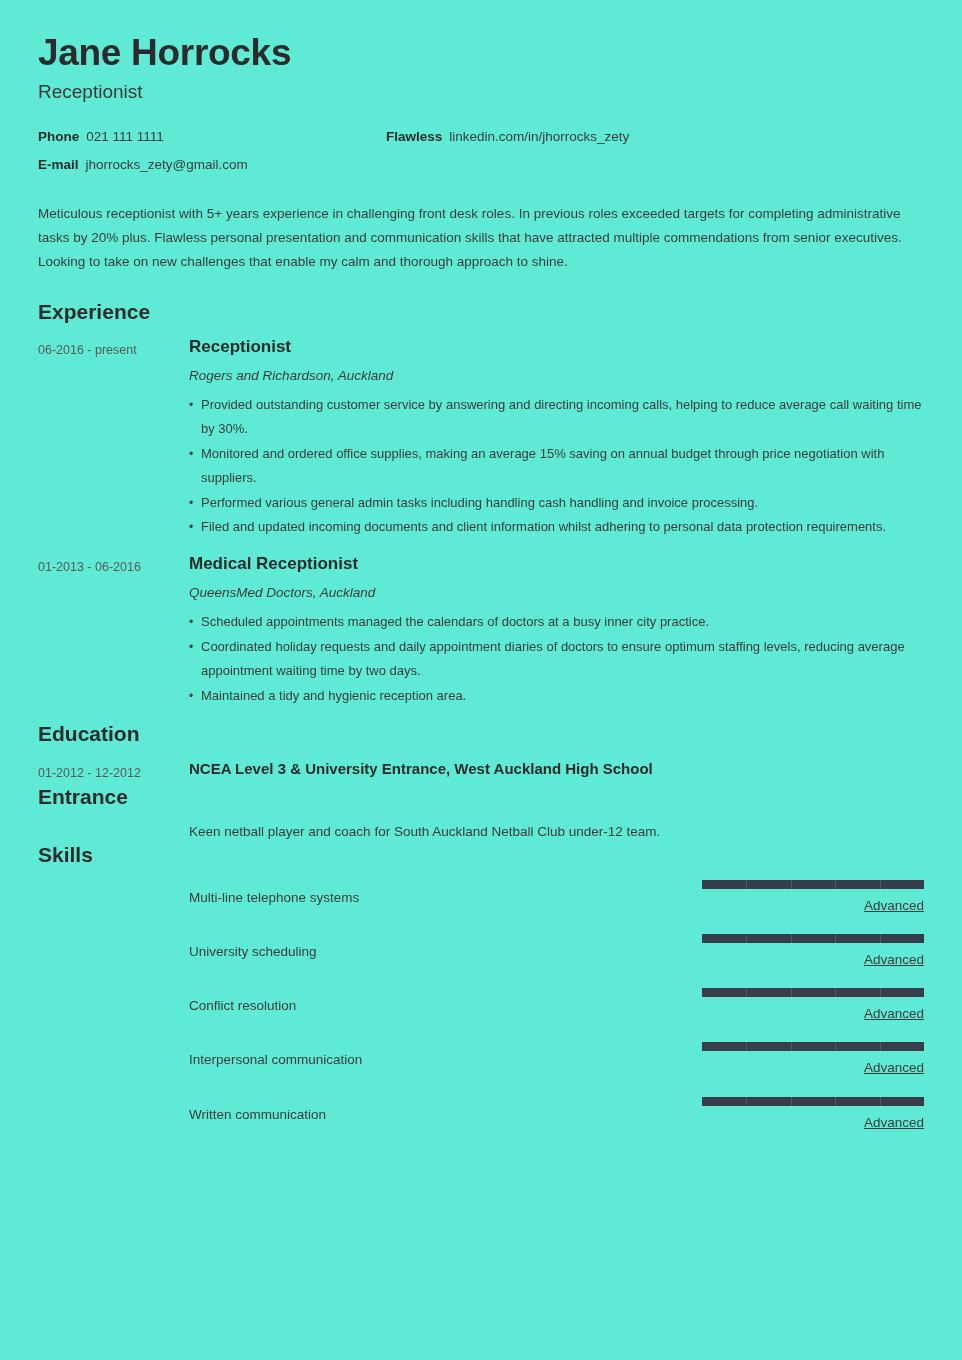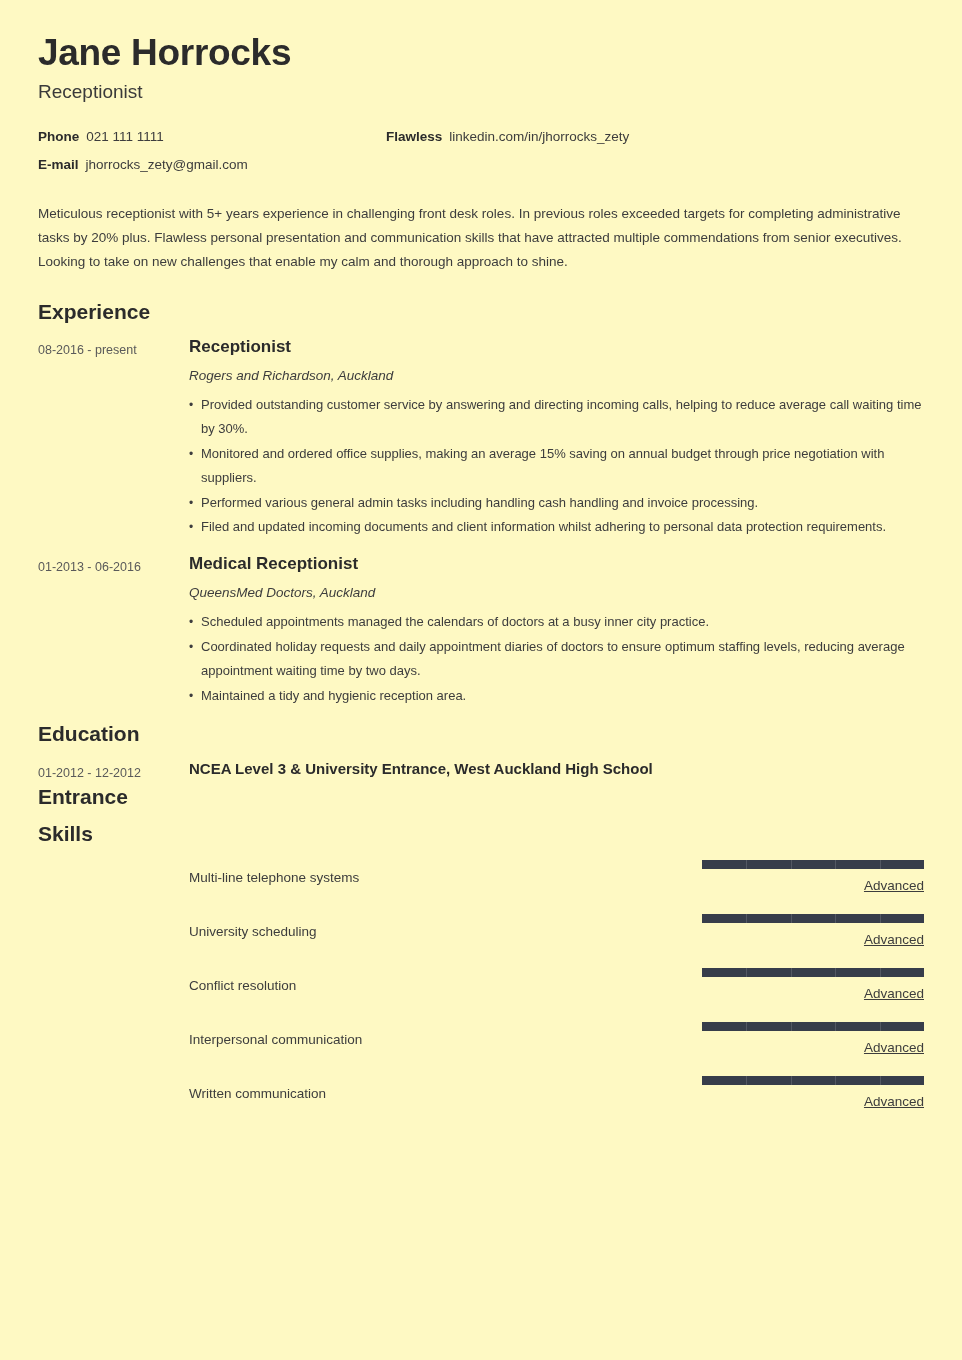--- a/index.html
+++ b/index.html
@@ -14,21 +14,21 @@
     font-family: "Liberation Sans", sans-serif;
     color: #333333;
     -webkit-font-smoothing: antialiased;
   }
   .page {
     width: 962px;
     height: 1360px;
     box-sizing: border-box;
     padding: 34px 38px 0 38px;
     position: relative;
-    background: #fef9c3;
+    background: #5eead4;
   }
 
   
   .name {
     font-size: 37px;
     font-weight: bold;
     color: #2b2b2b;
     letter-spacing: -0.3px;
     line-height: 1.05;
     margin: 0 0 9px 0;
@@ -236,21 +236,21 @@
       </div>
     </div>
   </header>
 
   <p class="summary">Meticulous receptionist with 5+ years experience in challenging front desk roles. In previous roles exceeded targets for completing administrative tasks by 20% plus. Flawless personal presentation and communication skills that have attracted multiple commendations from senior executives. Looking to take on new challenges that enable my calm and thorough approach to shine.</p>
 
   <section class="section">
     <h2 class="section-heading">Experience</h2>
 
     <div class="entry">
-      <div class="entry-date">08-2016 - present</div>
+      <div class="entry-date">06-2016 - present</div>
       <div class="entry-body">
         <div class="entry-title">Receptionist</div>
         <div class="entry-sub">Rogers and Richardson, Auckland</div>
         <ul class="bullets">
           <li>Provided outstanding customer service by answering and directing incoming calls, helping to reduce average call waiting time by 30%.</li>
           <li>Monitored and ordered office supplies, making an average 15% saving on annual budget through price negotiation with suppliers.</li>
           <li>Performed various general admin tasks including handling cash handling and invoice processing.</li>
           <li>Filed and updated incoming documents and client information whilst adhering to personal data protection requirements.</li>
         </ul>
       </div>
@@ -275,20 +275,24 @@
     <div class="entry edu-entry">
       <div class="entry-date edu-date">01-2012 - 12-2012</div>
       <div class="entry-body">
         <div class="edu-title">NCEA Level 3 &amp; University Entrance, West Auckland High School</div>
       </div>
     </div>
   </section>
 
   <section class="section">
     <h2 class="section-heading">Entrance</h2>
+    <div class="interests-row">
+      <div class="interests-spacer"></div>
+      <div class="interests-body">Keen netball player and coach for South Auckland Netball Club under-12 team.</div>
+    </div>
   </section>
 
   <section class="section">
     <h2 class="section-heading">Skills</h2>
     <div class="skills-wrap">
 
       <div class="skill-row">
         <div class="skill-spacer"></div>
         <div class="skill-name">Multi-line telephone systems</div>
         <div class="skill-meter">

